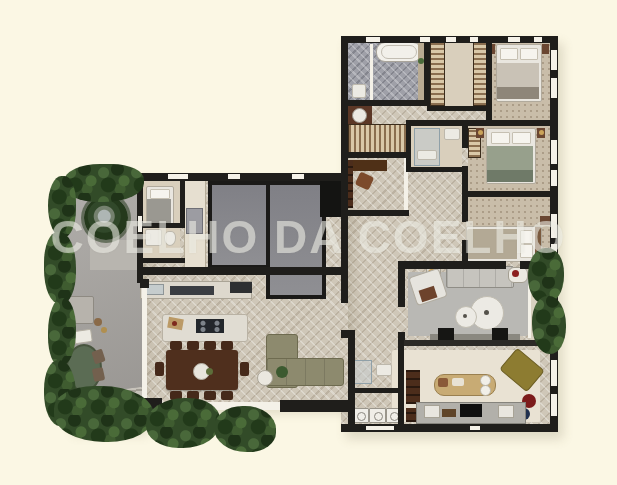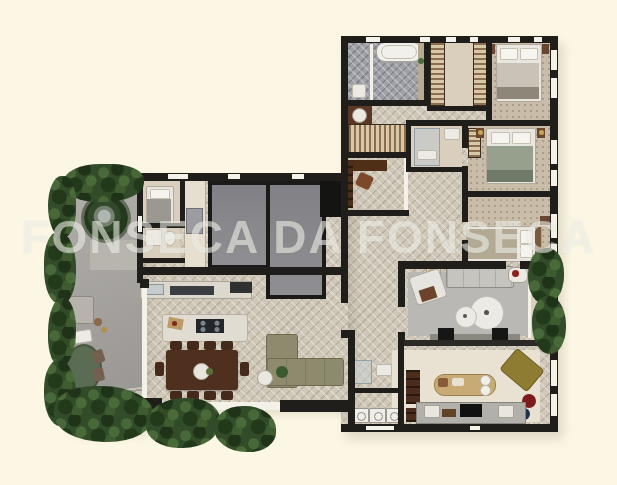--- a/index.html
+++ b/index.html
@@ -300,13 +300,13 @@
 <div class="abs hedge" style="left:48px;top:176px;width:28px;height:62px;border-radius:48% 42% 46% 52%;z-index:40;"></div>
 <div class="abs hedge" style="left:44px;top:232px;width:32px;height:72px;border-radius:42% 50% 44% 48%;z-index:40;"></div>
 <div class="abs hedge" style="left:48px;top:298px;width:28px;height:68px;border-radius:50% 44% 52% 42%;z-index:40;"></div>
 <div class="abs hedge" style="left:44px;top:360px;width:32px;height:66px;border-radius:44% 52% 42% 50%;z-index:40;"></div>
 <div class="abs hedge" style="left:54px;top:386px;width:100px;height:56px;border-radius:40% 52% 46% 50%;z-index:40;"></div>
 <div class="abs hedge" style="left:146px;top:398px;width:74px;height:50px;border-radius:52% 42% 50% 44%;z-index:40;"></div>
 <div class="abs hedge" style="left:214px;top:406px;width:62px;height:46px;border-radius:46% 50% 42% 52%;z-index:40;"></div>
 <div class="abs hedge" style="left:528px;top:248px;width:36px;height:56px;border-radius:48% 44% 50% 46%;z-index:40;"></div>
 <div class="abs hedge" style="left:532px;top:296px;width:34px;height:58px;border-radius:44% 50% 46% 52%;z-index:40;"></div>
 
-<div id="watermark" class="abs">FONSECA DA FONSECA</div>
+<div id="watermark" class="abs">COELHO DA COELHO</div>
 
 </body></html>

